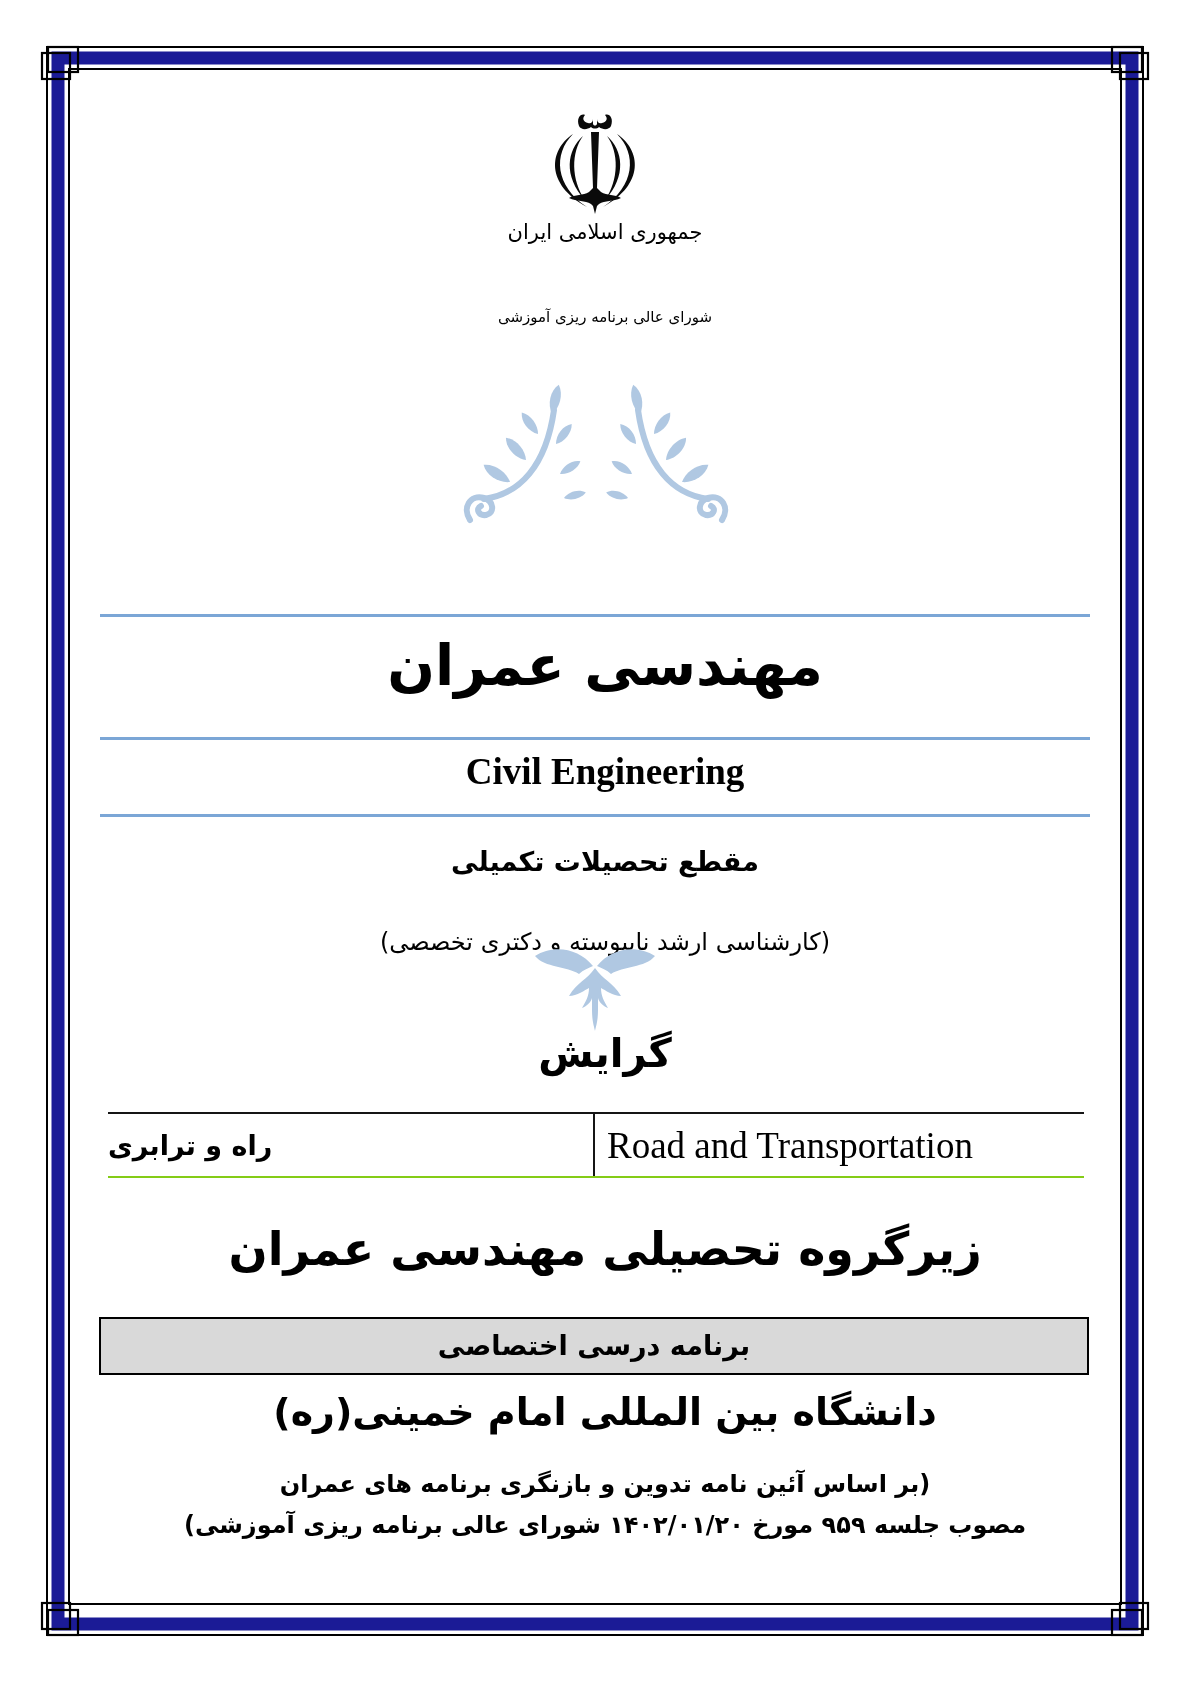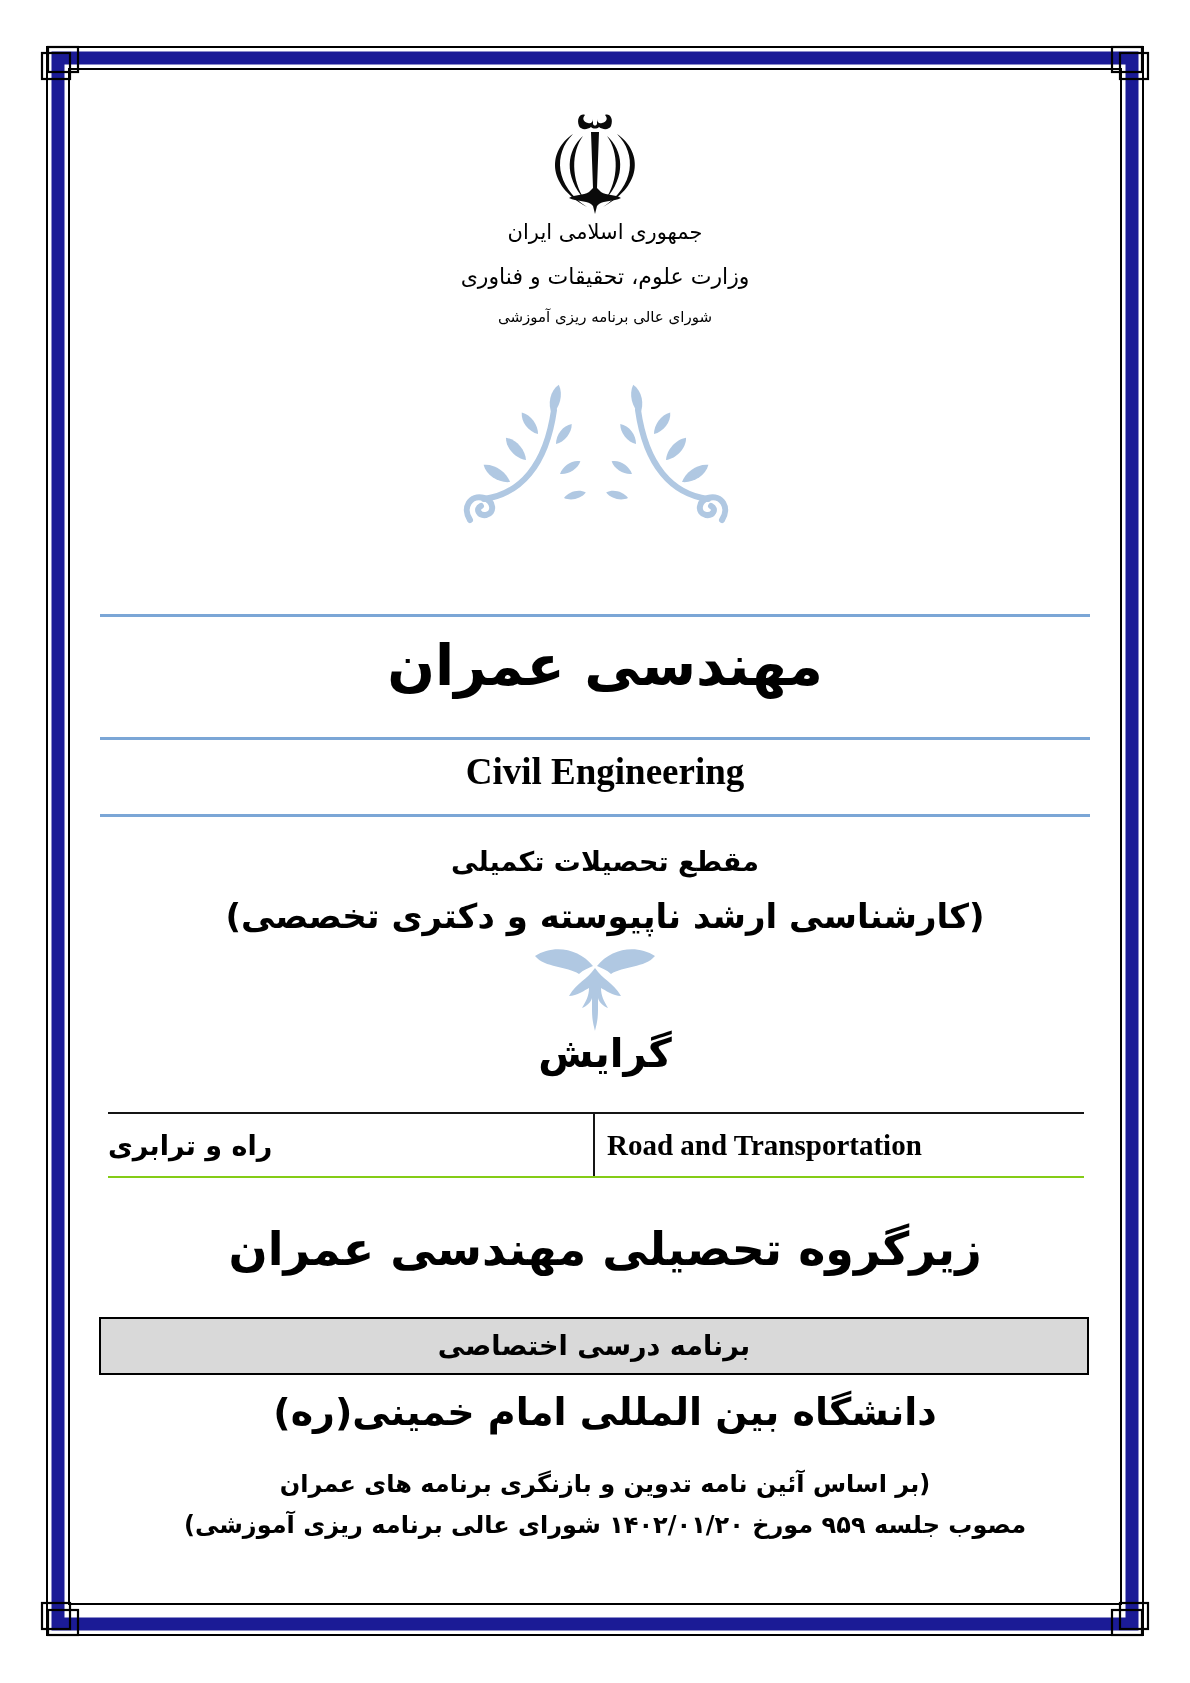--- a/index.html
+++ b/index.html
@@ -10,31 +10,31 @@
   .fa{direction:rtl;unicode-bidi:plugin;}
   .cal{font-weight:normal;letter-spacing:0;}
   .frame-svg{position:absolute;left:0;top:0;width:1190px;height:1683px;pointer-events:none;}
   .h-country{top:220px;font-size:21px;}
   .h-ministry{top:264px;font-size:22px;}
   .h-council{top:308px;font-size:15px;}
   .intro{top:545px;font-size:25px;}
   .title-fa{top:634px;font-size:56px;font-weight:bold;line-height:1.15;}
   .title-en{top:750px;font-size:37px;font-weight:bold;font-family:"Liberation Serif",serif;}
   .level1{top:846px;font-size:27px;font-weight:bold;}
-  .level2{top:896px;font-size:34px;font-weight:bold;}
+  .level2{top:928px;font-size:24px;font-weight:normal;}
   .grayesh{top:1030px;font-size:40px;font-weight:bold;}
   .rule{height:0;border-top:3px solid #7ba6d6;left:100px;width:990px;}
   .r1{top:614px}.r2{top:737px}.r3{top:814px}
   .spec-table{top:1112px;left:108px;width:976px;height:62px;display:flex;
               border-top:2px solid #151515;border-bottom:2px solid #84cc16;}
   .spec-fa{flex:1;display:flex;align-items:center;justify-content:flex-end;
            border-right:2px solid #151515;padding-right:8px;
            font-size:27px;font-weight:bold;direction:rtl;}
   .spec-en{flex:1;display:flex;align-items:center;padding-left:12px;
-           font-family:"Liberation Serif",serif;font-size:29px;font-weight:bold;}
+           font-family:"Liberation Serif",serif;font-size:37px;font-weight:normal;}
   .subgroup{top:1222px;font-size:46px;font-weight:bold;}
   .banner{top:1317px;left:99px;width:990px;height:58px;background:#d9d9d9;
           border:2px solid #000;box-sizing:border-box;line-height:54px;text-align:center;
           font-size:27px;font-weight:bold;direction:rtl;}
   .univ{top:1390px;font-size:38px;font-weight:bold;}
   .foot1{top:1470px;font-size:24px;font-weight:bold;}
   .foot2{top:1511px;font-size:24px;font-weight:bold;}
 </style>
 </head>
 <body>
@@ -70,21 +70,20 @@
       <path d="M44,16 C41,8 46,3 50,5 C47,8 48,12 53,13 C56,14 58,12 58,9 L58,14 C59,16 61,16 62,14 L62,9 C62,12 64,14 67,13 C72,12 73,8 70,5 C74,3 79,8 76,16 C74,20 68,20 64,17 C62,19 58,19 56,17 C52,20 46,20 44,16 Z"></path>
       <path d="M56,22 L64,22 L62,78 L66,82 C72,86 80,84 86,88 C78,92 70,90 64,94 L62,96 L60,104 L58,96 L56,94 C50,90 42,92 34,88 C40,84 48,86 54,82 L58,78 Z"></path>
       <path d="M48,26 C32,40 28,66 50,90 C36,70 36,42 48,26 Z"></path>
       <path d="M38,24 C14,40 10,74 52,97 C20,76 18,44 38,24 Z"></path>
       <path d="M72,26 C88,40 92,66 70,90 C84,70 84,42 72,26 Z"></path>
       <path d="M82,24 C106,40 110,74 68,97 C100,76 102,44 82,24 Z"></path>
     </g>
   </svg>
 
   <div class="abs ctr fa cal h-country">جمهوری اسلامی ایران</div>
-  <div class="abs ctr fa cal h-ministry">وزارت علوم، تحقیقات و فناوری</div>
   <div class="abs ctr fa cal h-council">شورای عالی برنامه ریزی آموزشی</div>
 
   <svg class="abs" style="left:460px;top:382px;width:272px;height:150px;" viewBox="0 0 272 150" xmlns="http://www.w3.org/2000/svg">
     <defs>
       <g id="branch">
         <path d="M6,138 C-2,126 6,112 20,116 C30,119 31,131 22,133 C15,134 11,127 17,124" fill="none" stroke="#b0c8e2" stroke-width="6" stroke-linecap="round"></path>
         <path d="M20,117 C56,112 82,84 90,28" fill="none" stroke="#b0c8e2" stroke-width="6" stroke-linecap="round"></path>
         <g fill="#b0c8e2">
           <path transform="translate(88,32) rotate(-75)" d="M0 0 C8,-7 22,-8 30,-1 C22,6 8,6 0,0 Z"></path>
           <path transform="translate(74,52) rotate(-125) scale(0.9)" d="M0 0 C8,-7 22,-8 30,-1 C22,6 8,6 0,0 Z"></path>

